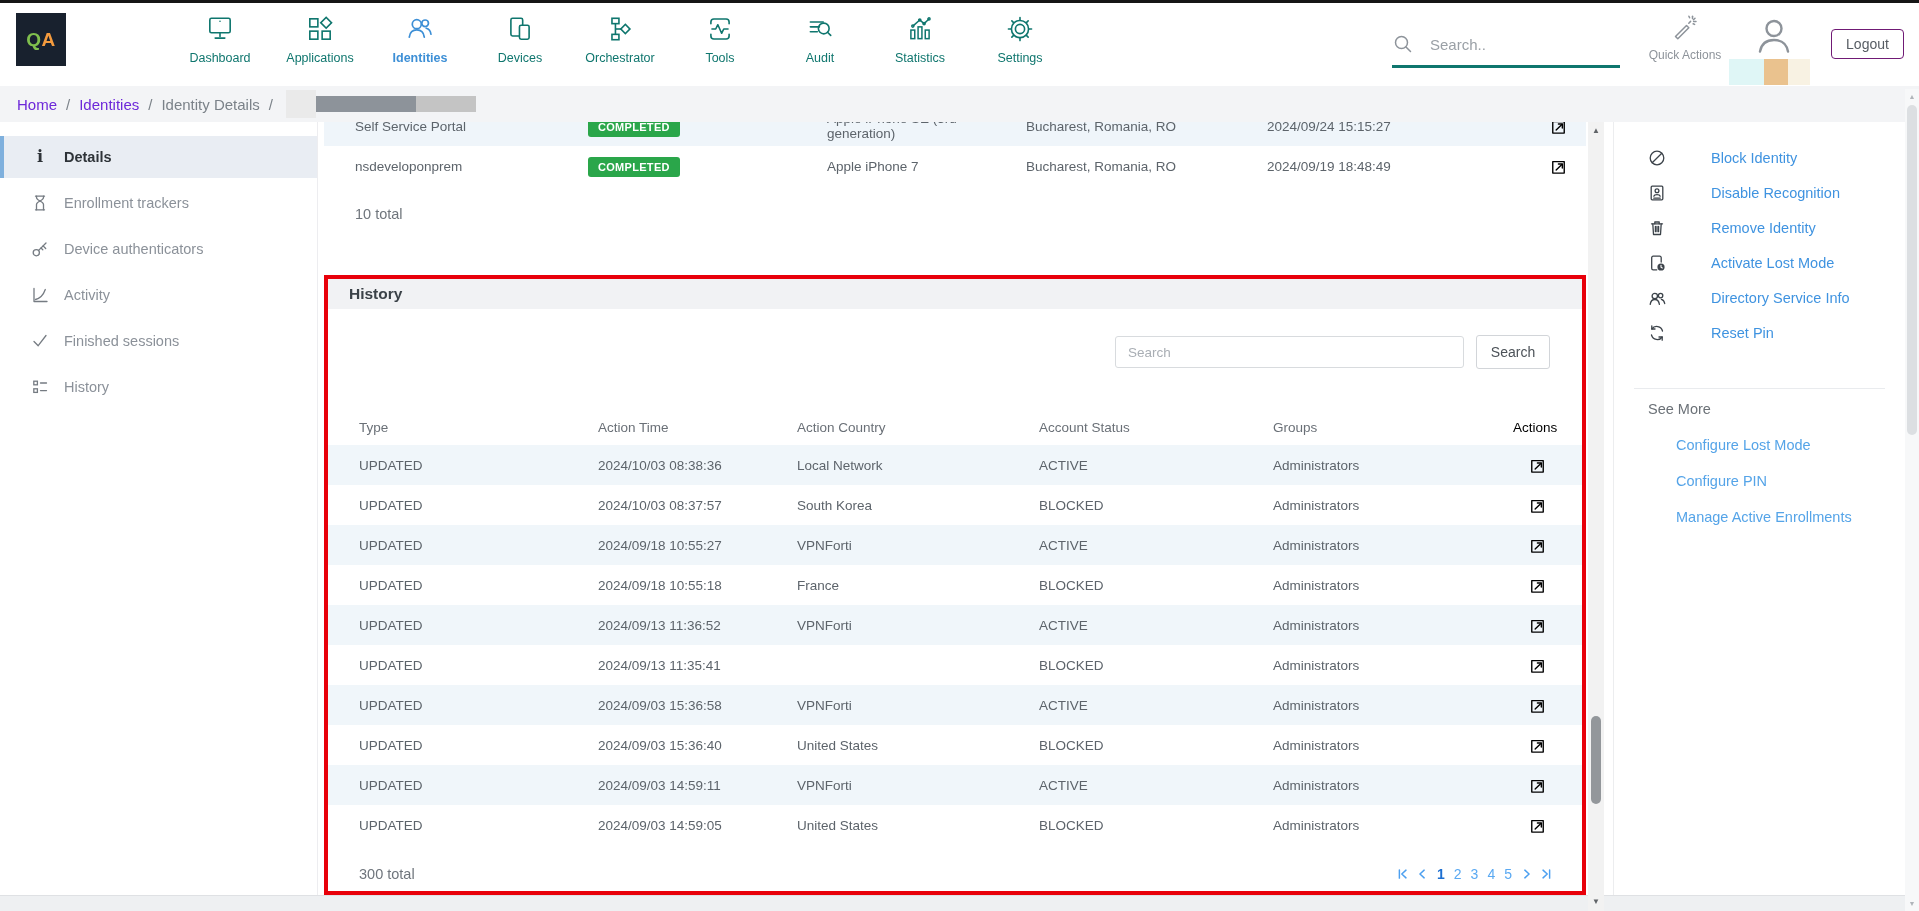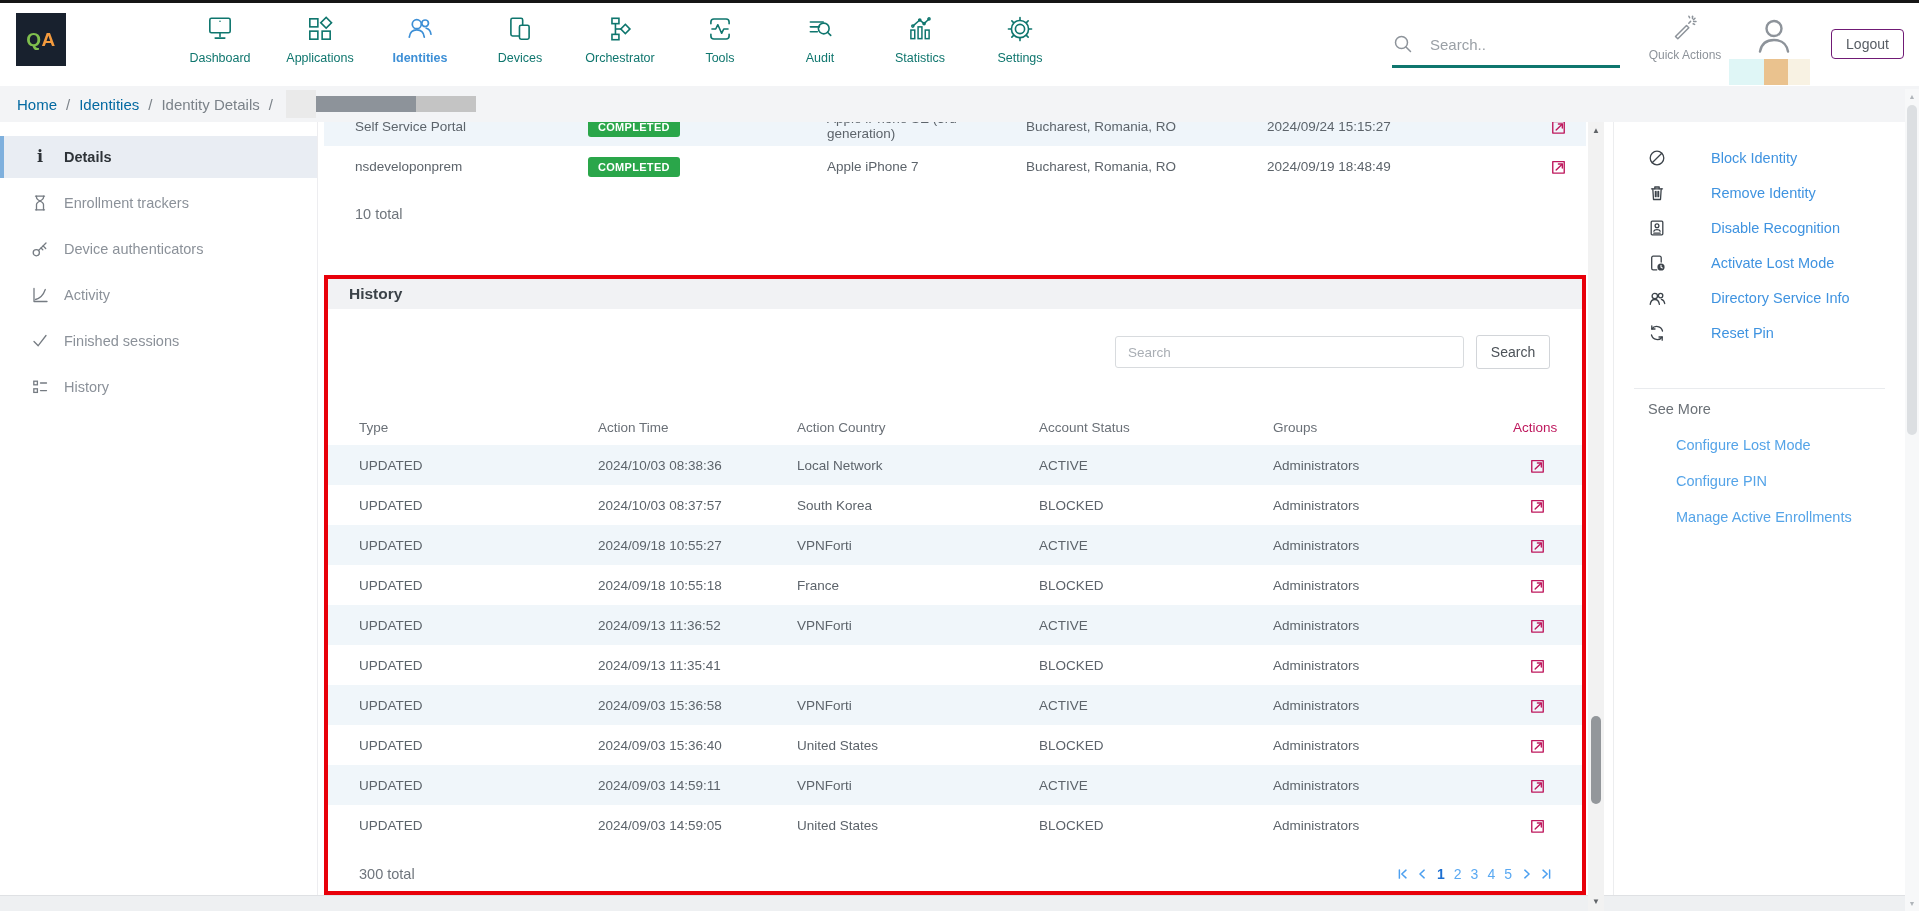--- a/index.html
+++ b/index.html
@@ -29,21 +29,21 @@
   .redact-user { position: absolute; left: 1729px; top: 56px; display: flex; }
   .ru-a { width: 35px; height: 26px; background: #dff6f6; }
   .ru-b { width: 24px; height: 26px; background: #eac28e; }
   .ru-c { width: 22px; height: 26px; background: #f8f2e3; }
   .logout-btn { position: absolute; left: 1831px; top: 26px; width: 73px; height: 30px; border: 1px solid #701a75; border-radius: 4px;
                 background: #fff; color: #565c63; font-size: 14px; display: flex; align-items: center; justify-content: center; cursor: pointer; }
 
   
   .breadcrumb-bar { position: absolute; top: 86px; left: 0; right: 0; height: 36px; background: #f3f4f6;
                     display: flex; align-items: center; padding-left: 17px; font-size: 15px; gap: 9px; color: #7b8289; }
-  .crumb-link { color: #0369a1; cursor: pointer; }
+  .crumb-link { color: #6d28d9; cursor: pointer; }
   .redact-crumb { display: flex; align-items: center; margin-left: 4px; }
   .rc-a { width: 30px; height: 28px; background: #eaeaea; }
   .rc-b { width: 100px; height: 16px; background: #8d939a; }
   .rc-c { width: 60px; height: 16px; background: #c4c4c4; }
 
   
   .left-sidebar { position: absolute; left: 0; top: 122px; width: 318px; bottom: 16px; background: #fff;
                   border-right: 1px solid #ededf0; padding-top: 14px; }
   .side-item { height: 42px; margin-bottom: 4px; display: flex; align-items: center; gap: 15px; padding-left: 31px;
                color: #8b9199; font-size: 14.5px; cursor: pointer; }
@@ -53,21 +53,21 @@
   .info-i { font-family: "DejaVu Serif", serif; font-size: 16px; font-weight: bold; line-height: 1; }
 
   
   .sessions-card { position: absolute; left: 324px; top: 122px; width: 1262px; background: #fff; }
   .clip { overflow: hidden; }
   .s-row { height: 40px; display: grid; grid-template-columns: 233px 239px 199px 241px 283px 1fr;
            align-items: center; padding: 0 36px 0 31px; font-size: 13.5px; color: #5d646b; }
   .s-row.first { margin-top: -16px; background: #eff5fa; }
   .badge { justify-self: start; background: #2aa64a; color: #fff; font-size: 11px; font-weight: bold;
            padding: 4px 10px; border-radius: 3px; letter-spacing: .3px; }
-  .act { justify-self: end; color: #be185d; cursor: pointer; }
+  .act { justify-self: end; color: #000000; cursor: pointer; }
   .s-total { margin: 20px 0 0 31px; padding-bottom: 18px; font-size: 14.5px; color: #6f757c; }
 
   
   .history-card { position: absolute; left: 324px; top: 275px; width: 1262px; height: 620px; background: #fff;
                   border: 4px solid #e8000a; }
   .hist-header { height: 30px; background: #f1f2f4; display: flex; align-items: center; padding-left: 21px;
                  font-size: 15.5px; font-weight: bold; color: #3b4248; }
   .hist-search-row { margin-top: 26px; display: flex; justify-content: flex-end; align-items: center; gap: 12px; padding-right: 32px; }
   .hist-search { width: 349px; height: 32px; border: 1px solid #d8dbde; border-radius: 3px; padding: 0 12px;
                  font-family: inherit; font-size: 13.5px; color: #5d646b; outline: none; }
@@ -573,39 +573,39 @@
     <span class="rp-ic">
       <svg width="18" height="18" viewBox="0 0 18 18" fill="none" stroke="currentColor" stroke-width="1.3" stroke-linecap="round">
           <circle cx="9" cy="9" r="6.8"></circle>
           <path d="M4.2 13.8L13.8 4.2"></path>
         </svg>
     </span>
     <span class="rp-label">Block Identity</span>
   </div>
   <div class="rp-item">
     <span class="rp-ic">
+      <svg width="18" height="18" viewBox="0 0 18 18" fill="none" stroke="currentColor" stroke-width="1.3" stroke-linecap="round">
+          <rect x="3.2" y="2.2" width="11.6" height="13.6" rx="1"></rect>
+          <circle cx="9" cy="6.8" r="1.9"></circle>
+          <path d="M5.8 12.2c.6-2 5.8-2 6.4 0"></path>
+          <path d="M5.8 14.2h6.4"></path>
+        </svg>
+    </span>
+    <span class="rp-label">Disable Recognition</span>
+  </div>
+  <div class="rp-item">
+    <span class="rp-ic">
       <svg width="18" height="18" viewBox="0 0 18 18" fill="none" stroke="currentColor" stroke-width="1.3" stroke-linecap="round" stroke-linejoin="round">
           <path d="M3.5 4.8h11"></path>
           <path d="M6.8 4.8V3h4.4v1.8"></path>
           <path d="M4.8 4.8l.7 10.7h7l.7-10.7"></path>
           <path d="M7.4 7.5v5.2M9 7.5v5.2M10.6 7.5v5.2"></path>
         </svg>
     </span>
     <span class="rp-label">Remove Identity</span>
-  </div>
-  <div class="rp-item">
-    <span class="rp-ic">
-      <svg width="18" height="18" viewBox="0 0 18 18" fill="none" stroke="currentColor" stroke-width="1.3" stroke-linecap="round">
-          <rect x="3.2" y="2.2" width="11.6" height="13.6" rx="1"></rect>
-          <circle cx="9" cy="6.8" r="1.9"></circle>
-          <path d="M5.8 12.2c.6-2 5.8-2 6.4 0"></path>
-          <path d="M5.8 14.2h6.4"></path>
-        </svg>
-    </span>
-    <span class="rp-label">Disable Recognition</span>
   </div>
   <div class="rp-item">
     <span class="rp-ic">
       <svg width="18" height="18" viewBox="0 0 18 18" fill="none" stroke="currentColor" stroke-width="1.3" stroke-linecap="round">
           <path d="M13.2 8V3.8c0-.9-.6-1.6-1.5-1.6H5.2c-.9 0-1.5.7-1.5 1.6v10.4c0 .9.6 1.6 1.5 1.6h3.6"></path>
           <circle cx="13" cy="13" r="3.6" fill="currentColor" stroke="none"></circle>
           <path d="M13 11.3v1.9l1.3.8" stroke="#ffffff" stroke-width="1.1"></path>
         </svg>
     </span>
     <span class="rp-label">Activate Lost Mode</span>

